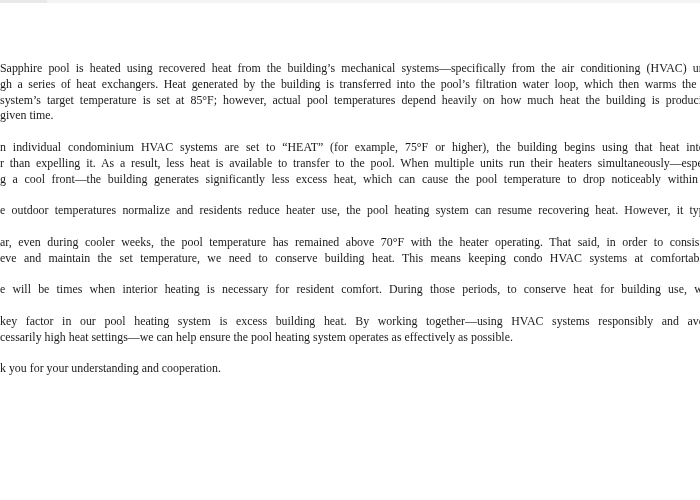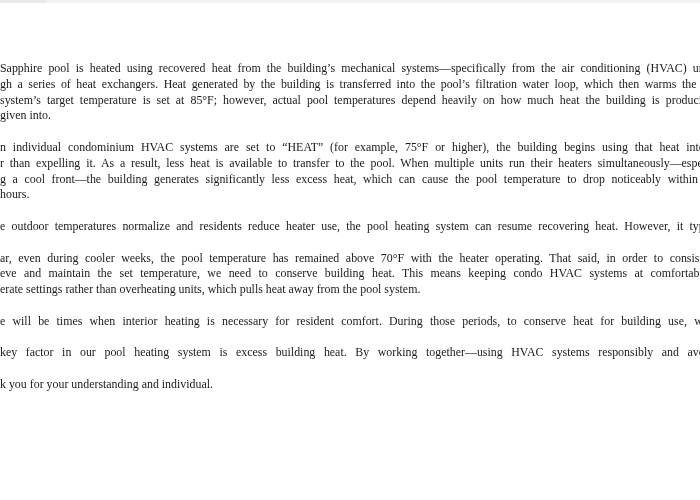--- a/index.html
+++ b/index.html
@@ -55,46 +55,45 @@
   <div class="top-strip">
     <div class="top-strip-accent"></div>
   </div>
 
   <div class="doc">
 
     <div class="para">
       <div class="line fill">Sapphire pool is heated using recovered heat from the building’s mechanical systems—specifically from the air conditioning (HVAC) uni</div>
       <div class="line fill">gh a series of heat exchangers. Heat generated by the building is transferred into the pool’s filtration water loop, which then warms the p</div>
       <div class="line fill">system’s target temperature is set at 85°F; however, actual pool temperatures depend heavily on how much heat the building is producin</div>
-      <div class="line">given into.</div>
+      <div class="line">given time.</div>
     </div>
 
     <div class="para">
       <div class="line fill">n individual condominium HVAC systems are set to “HEAT” (for example, 75°F or higher), the building begins using that heat inter</div>
       <div class="line fill">r than expelling it. As a result, less heat is available to transfer to the pool. When multiple units run their heaters simultaneously—espec</div>
       <div class="line fill">g a cool front—the building generates significantly less excess heat, which can cause the pool temperature to drop noticeably within j</div>
-      <div class="line">hours.</div>
     </div>
 
     <div class="para">
       <div class="line fill">e outdoor temperatures normalize and residents reduce heater use, the pool heating system can resume recovering heat. However, it typi</div>
     </div>
 
     <div class="para">
       <div class="line fill">ar, even during cooler weeks, the pool temperature has remained above 70°F with the heater operating. That said, in order to consiste</div>
       <div class="line fill">eve and maintain the set temperature, we need to conserve building heat. This means keeping condo HVAC systems at comfortable</div>
-      <div class="line">erate settings rather than overheating units, which pulls heat away from the pool system.</div>
     </div>
 
     <div class="para">
       <div class="line fill">e will be times when interior heating is necessary for resident comfort. During those periods, to conserve heat for building use, we</div>
     </div>
 
     <div class="para">
       <div class="line fill">key factor in our pool heating system is excess building heat. By working together—using HVAC systems responsibly and avoi</div>
+      <div class="line">cessarily high heat settings—we can help ensure the pool heating system operates as effectively as possible.</div>
     </div>
 
     <div class="para">
-      <div class="line">k you for your understanding and individual.</div>
+      <div class="line">k you for your understanding and cooperation.</div>
     </div>
 
   </div>
 </div>
 
 </body></html>

